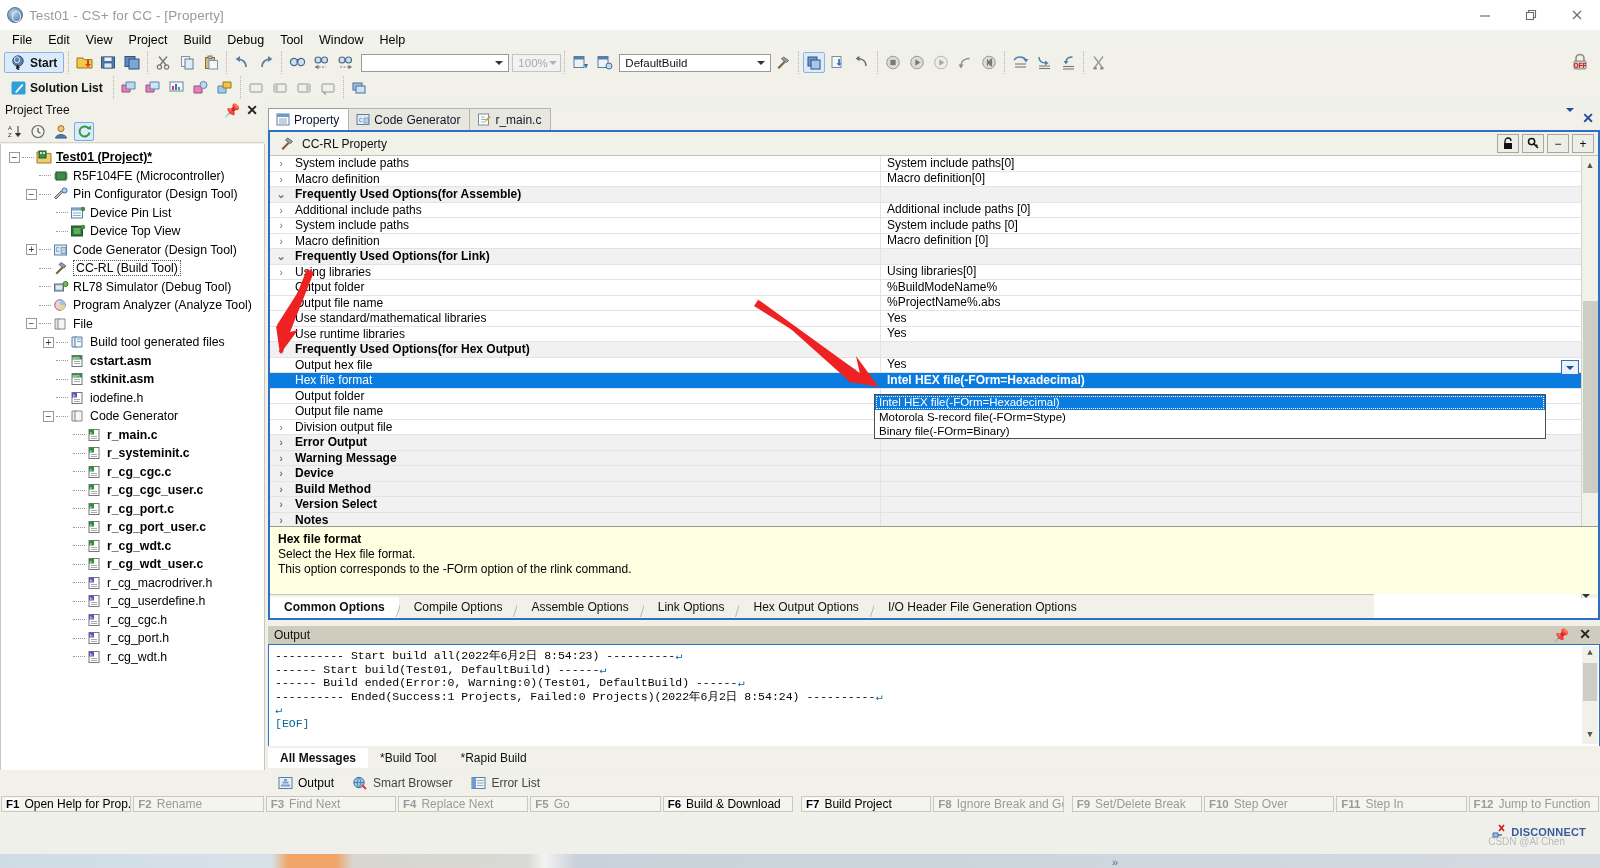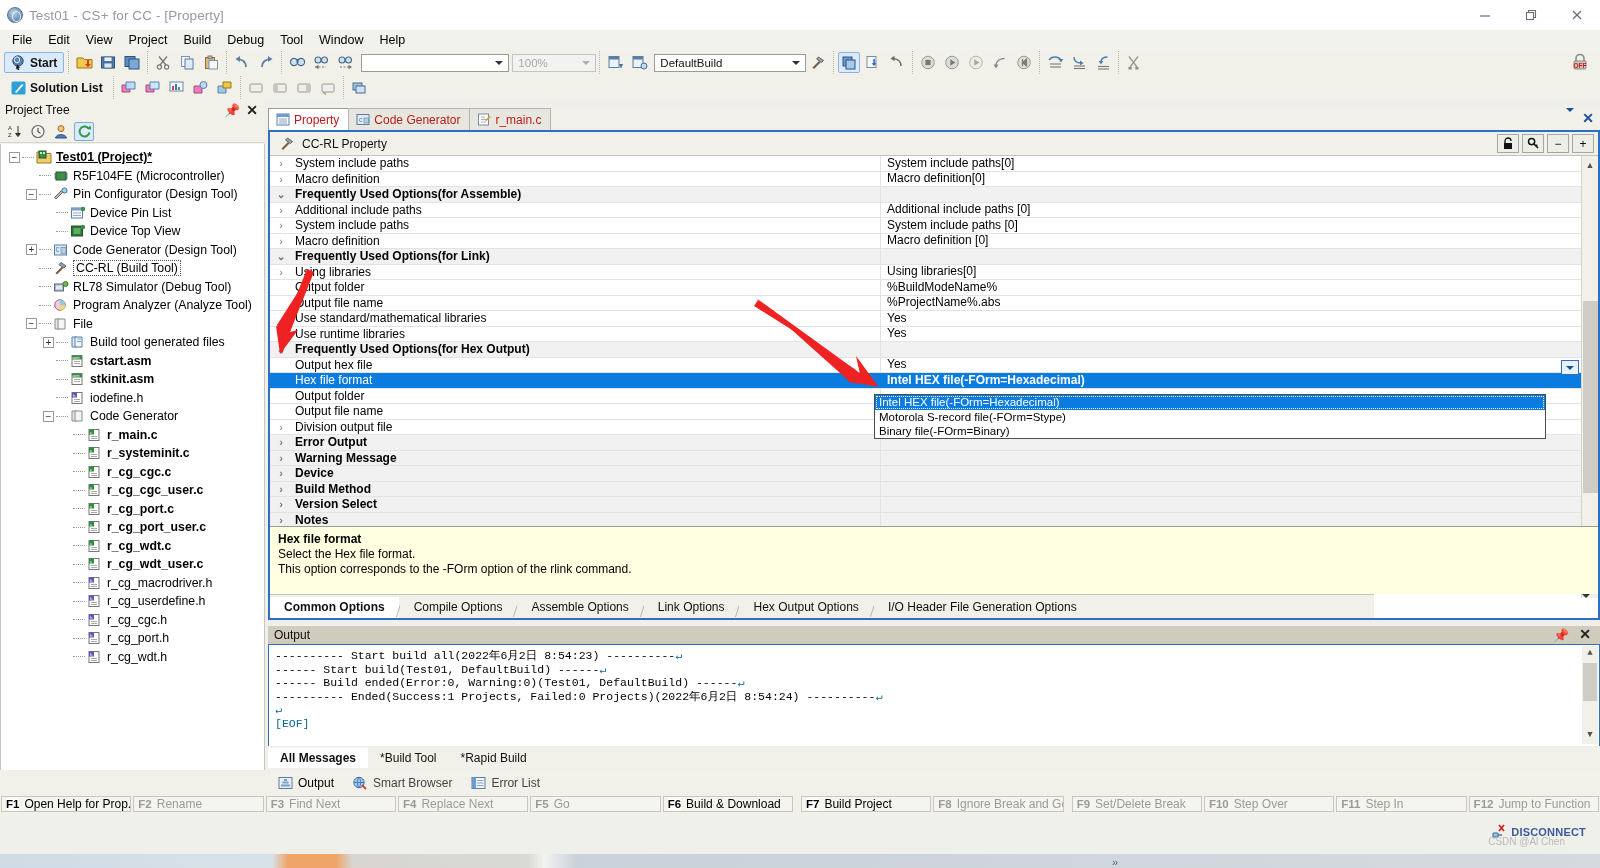--- a/index.html
+++ b/index.html
@@ -144,21 +144,21 @@
   .hs-thumb { position:absolute; left:18px; top:0; width:190px; height:13px; background:#cfcfc8; border:1px solid #b9b9b2;}
 
   
   .doc-tabs {
     position: absolute; left: 268px; top: 108px; width: 1332px; height: 22px;
     display: flex; align-items: flex-end; gap: 0px;
     background: #f1f1ea;
   }
   .doc-tab {
     height: 22px; display: flex; align-items: center; gap: 4px;
-    padding: 0 9px 0 6px; font-size: 12px; color: #b91c1c;
+    padding: 0 9px 0 6px; font-size: 12px; color: #0f172a;
     border: 1px solid #b6b6ac; border-bottom: none; background: #e7e7df;
     margin-right: -1px;
   }
   .doc-tab.active { background: #fff; height: 22px; border-color: #9b9b92; }
   .doc-tab-ico { width: 15px; height: 14px; display:flex;align-items:center;justify-content:center;}
   .tab-caret {
     position:absolute; right: 26px; top: 4px;
   }
   .tab-x { position:absolute; right: 6px; top: 2px; font-size:14px; color:#1b4f9b; font-weight:bold;}
 
@@ -452,21 +452,21 @@
           <line x1="3" y1="12" x2="14" y2="12" stroke="#777" stroke-width="1" stroke-dasharray="2 1.5"></line>
           <path d="M15 12 l-3.5 -2.2 v4.4 z" fill="#777"></path>
         </svg>
       </div>
       <div class="tb-combo" style="width:148px; margin-left:4px;">
         <span></span>
         <span class="arrow">
             <i class="caret-down"></i>
           </span>
       </div>
-      <div class="tb-combo disabled" style="width:84px; margin-left:3px;">
+      <div class="tb-combo disabled" style="width:49px; margin-left:3px;">
         <span>100%</span>
         <span class="arrow">
             <i class="caret-down grey"></i>
           </span>
       </div>
     </div>
     <div class="tb-group">
       <div class="tb-btn">
         <svg width="17" height="15" viewBox="0 0 17 15">
           <rect x="2" y="1.5" width="10" height="11" fill="#ecf2f8" stroke="#5b7ea4"></rect>

